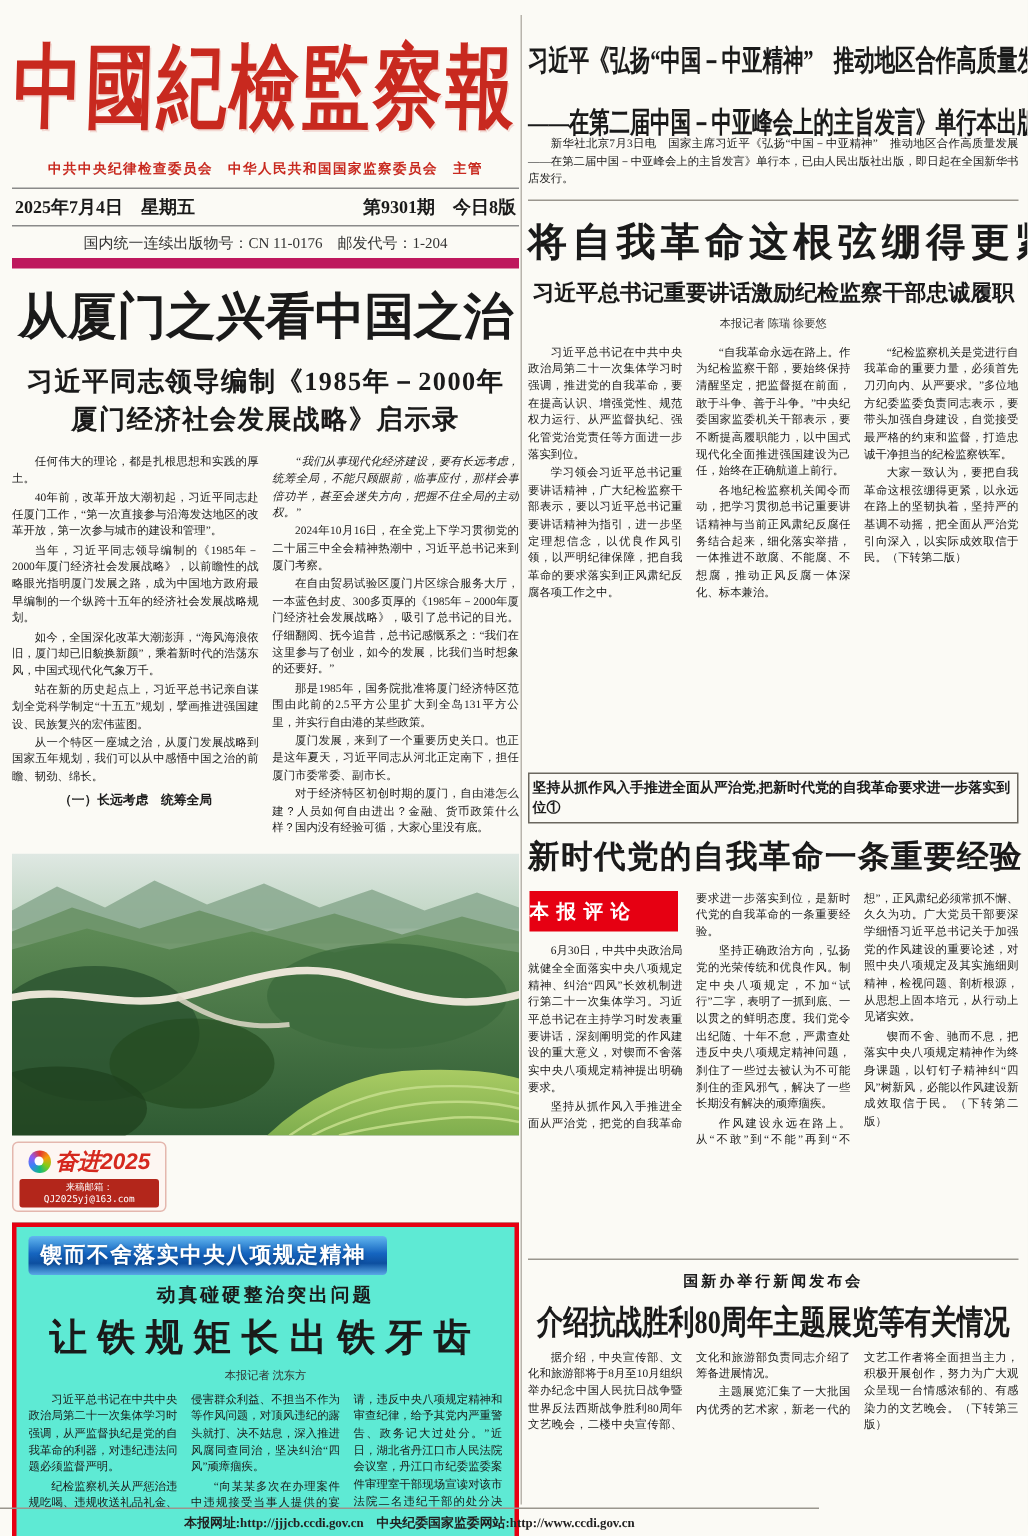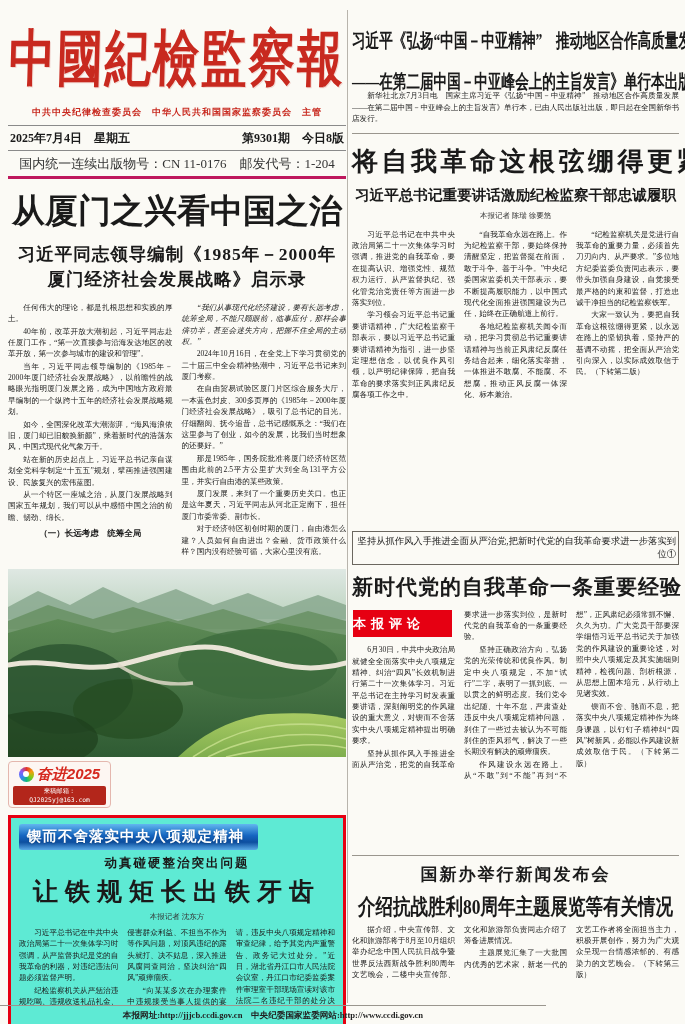--- a/index.html
+++ b/index.html
@@ -14,21 +14,21 @@
 
   
   .masthead { text-align:center; }
   .mast-title { font-family:"DejaVu Serif","Liberation Serif",serif; font-weight:bold; color:#c8291f;
     font-size:46px; letter-spacing:2px; display:inline-block; transform:scaleY(1.32) skewX(-2deg);
     transform-origin:center; margin-top:22px; white-space:nowrap; text-shadow:1px 1px 0 #d4584f33; }
   .mast-super { color:#c8291f; font-size:9px; font-weight:bold; margin-top:16px; letter-spacing:1px; }
   .mast-dateline { display:flex; justify-content:space-between; font-size:12px; font-weight:bold;
     border-top:1px solid #8a8a8a; margin-top:6px; padding:4px 2px 3px; }
   .mast-rule2 { border-top:1px solid #8a8a8a; }
-  .pub-number { font-size:13px; text-align:center; padding:4px 0 3px; color:#333; border-bottom:3px solid #be185d; }
+  .pub-number { font-size:10px; text-align:center; padding:4px 0 3px; color:#333; border-bottom:7px solid #be185d; }
 
   
   .xm-headline { font-family:"Liberation Sans","DejaVu Sans",sans-serif; font-weight:900; font-size:33px;
     text-align:center; margin-top:10px; letter-spacing:0px; white-space:nowrap; }
   .xm-sub { text-align:center; font-weight:bold; font-size:17.5px; line-height:1.45; margin-top:8px; letter-spacing:1px; }
   .bodytext { font-size:7.6px; line-height:1.5; text-align:justify; overflow:hidden; }
   .bodytext p { text-indent:2em; margin-bottom:1px; }
   .xm-body { column-count:2; column-gap:9px; height:262px; margin-top:9px; }
   .sec-head { font-size:8.5px; font-weight:bold; text-align:center; margin:4px 0 3px; }
   .quote p { font-style:italic; color:#222; }
@@ -66,29 +66,29 @@
     transform:scaleY(1.42); transform-origin:top center; margin-top:14px; }
   .tr-body { font-size:7.6px; line-height:1.5; text-align:justify; margin-top:12px; }
   .tr-body p { text-indent:2em; }
   .hrule { border-top:1px solid #9a968e; margin:8px 0 0; }
 
   .rf-headline { text-align:center; font-weight:900; font-size:26px; letter-spacing:3.5px; margin-top:10px; white-space:nowrap; }
   .rf-subhead { text-align:center; font-weight:bold; font-size:14.6px; margin-top:7px; white-space:nowrap; }
   .rf-byline { text-align:center; font-size:7.5px; color:#333; margin-top:6px; }
   .rf-body { column-count:3; column-gap:9px; height:278px; margin-top:8px; }
 
-  .kicker-box { border:1px solid #6b675f; text-align:right; font-size:9.3px; font-weight:normal;
-    padding:3px 2px; margin-top:24px; letter-spacing:0px; }
+  .kicker-box { border:1px solid #6b675f; text-align:left; font-size:9.3px; font-weight:bold;
+    padding:3px 2px; margin-top:8px; letter-spacing:0px; }
   .cm-headline { text-align:right; font-weight:900; font-size:21px; letter-spacing:1px; margin-top:8px; white-space:nowrap; }
   .cm-body { column-count:3; column-gap:9px; height:238px; margin-top:8px; }
   .cm-label { background:#e60012; color:#fff; font-weight:900; font-size:13px; letter-spacing:5px;
     text-align:left; padding:4px 0; width:96%; margin:1px 0 7px 1px;
     font-family:"Liberation Sans","DejaVu Sans",sans-serif; }
 
-  .ex-kicker { text-align:center; font-weight:bold; font-size:17px; letter-spacing:2px; margin-top:7px; }
+  .ex-kicker { text-align:center; font-weight:bold; font-size:10px; letter-spacing:2px; margin-top:7px; }
   .ex-headline { text-align:center; font-weight:900; font-size:17.5px; white-space:nowrap;
     transform:scaleY(1.25); transform-origin:top center; margin-top:5px; }
   .ex-body { column-count:3; column-gap:9px; height:106px; margin-top:9px; }
 
   
   .footer { position:absolute; left:0; bottom:2px; width:546px; border-top:1px solid #9a968e;
     text-align:center; font-size:8.6px; font-weight:bold; padding-top:4px; color:#222; }
 </style>
 </head>
 <body>

